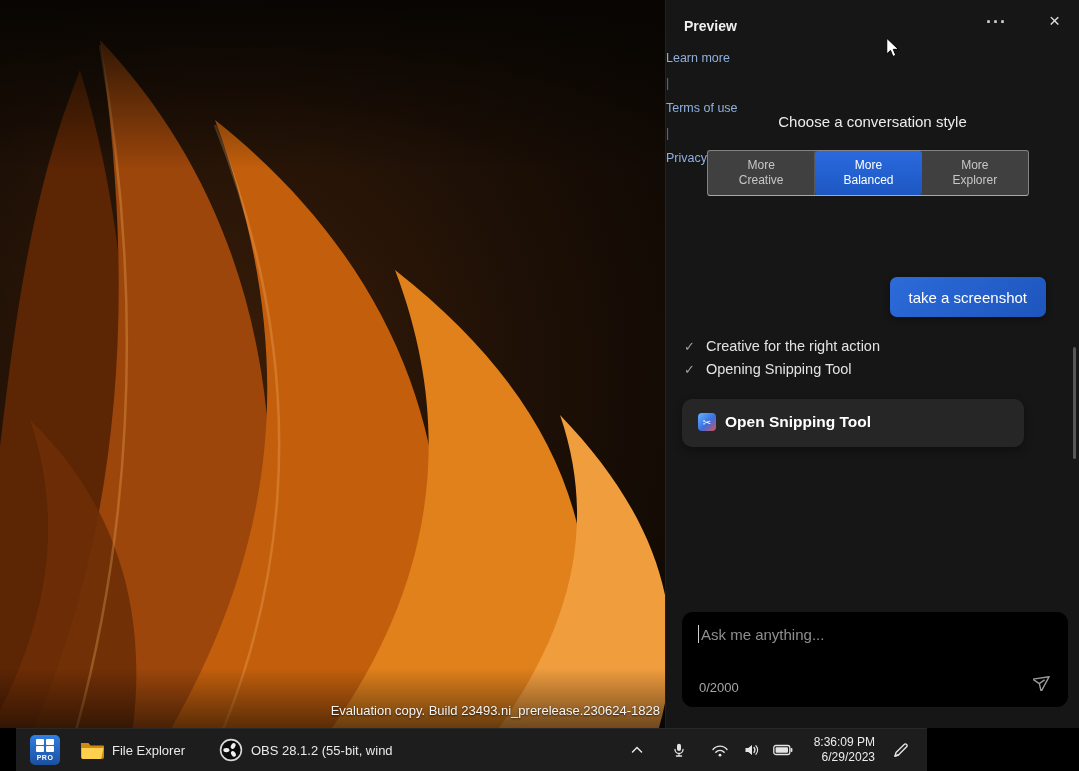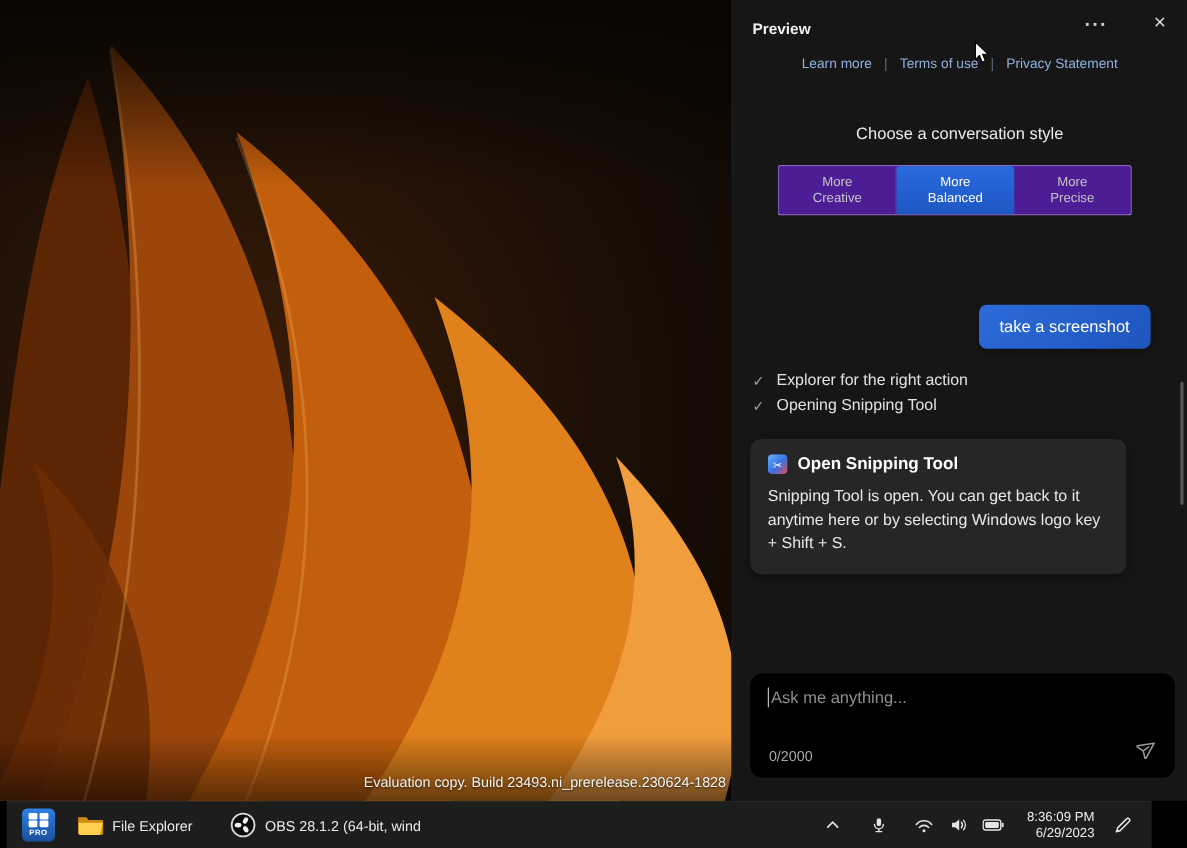--- a/index.html
+++ b/index.html
@@ -14,27 +14,27 @@
              text-shadow:0 1px 2px rgba(0,0,0,.75);}
 
   
   .sidebar{position:absolute;left:665px;top:0;width:414px;height:728px;
            background:#161616;border-left:1px solid rgba(255,255,255,.05);box-sizing:border-box;padding-left:48px;}
   .sb-title{position:absolute;left:18px;top:18px;font-size:14px;font-weight:700;color:#f0f0f0;}
   .sb-menu{position:absolute;right:64px;top:8px;color:#cfcfcf;font-size:18px;font-weight:700;
            letter-spacing:1px;padding:4px 8px;border-radius:4px;}
   .sb-close{position:absolute;right:10px;top:8px;color:#dcdcdc;font-size:19px;padding:2px 9px;border-radius:4px;}
   .sb-links{position:absolute;left:0;right:0;top:51px;display:flex;justify-content:center;
-            gap:11px;font-size:12.5px;color:#8fb0dd;}
+            gap:11px;font-size:12.5px;color:#8fb0dd;flex-direction:column;}
   .sb-links .sep{color:#5c6e84;}
   .sb-heading{position:absolute;left:0;right:0;top:113px;text-align:center;font-size:15px;color:#ececec;}
 
   .seg{position:absolute;left:41px;top:150px;width:322px;height:46px;display:flex;
        border:1px solid rgba(255,255,255,.35);border-bottom-color:rgba(255,255,255,.55);
-       border-radius:3px;background:#4c1d95;box-sizing:border-box;overflow:hidden;}
+       border-radius:3px;background:#404040;box-sizing:border-box;overflow:hidden;}
   .seg-btn{flex:1;display:flex;flex-direction:column;align-items:center;justify-content:center;
            font-size:12px;line-height:15px;color:#c6c6c6;border-right:1px solid rgba(255,255,255,.12);}
   .seg-btn:last-child{border-right:none;}
   .seg-btn.selected{background:linear-gradient(180deg,#2a6ade,#1d57c2);color:#fff;border-radius:3px;border-right:none;}
 
   .bubble{position:absolute;right:33px;top:277px;height:40px;display:flex;align-items:center;
           padding:0 19px;background:linear-gradient(135deg,#2c6bd9,#1e55bd);color:#fff;
           font-size:15px;border-radius:7px;box-shadow:0 2px 6px rgba(0,0,0,.4);margin-left:12px;}
 
   .steps{position:absolute;left:18px;top:338px;display:flex;flex-direction:column;gap:7px;}
@@ -49,21 +49,21 @@
 
   .composer{position:absolute;left:16px;top:612px;width:386px;height:95px;box-sizing:border-box;
             background:#000000;border-radius:11px;padding:13px 16px;}
   .composer-input{display:flex;align-items:center;font-size:15px;color:#8f8f8f;}
   .caret{width:1px;height:18px;background:#cfcfcf;margin-right:2px;}
   .counter{position:absolute;left:17px;bottom:12px;font-size:13px;color:#a6a6a6;}
   .send{position:absolute;right:11px;bottom:8px;padding:4px;border-radius:4px;}
   .scrollbar{position:absolute;right:3px;top:347px;width:3px;height:112px;border-radius:2px;background:#575757;}
 
   
-  .taskbar{position:absolute;left:6px;top:728px;width:1041px;height:43px;background:#1d1d1d;
+  .taskbar{position:absolute;left:16px;top:728px;width:911px;height:43px;background:#1d1d1d;
            border-top:1px solid rgba(255,255,255,.05);display:flex;align-items:center;
            padding:0 10px;box-sizing:border-box;}
   .start-btn{width:30px;height:30px;border-radius:5px;display:flex;flex-direction:column;
              align-items:center;justify-content:center;gap:1px;margin:0 4px;
              background:linear-gradient(180deg,#2f7fe3,#1c4f9e);}
   .start-glyph{display:grid;grid-template-columns:8px 8px;grid-template-rows:6px 6px;gap:1.5px;margin-top:1px;}
   .start-glyph span{background:#fff;border-radius:1px;}
   .start-pro{font-size:7px;font-weight:700;color:#fff;letter-spacing:.5px;line-height:9px;}
   .tb-app{display:flex;align-items:center;gap:8px;padding:5px 10px;margin-left:6px;
           border-radius:5px;color:#e9e9e9;font-size:13px;}
@@ -134,30 +134,30 @@
       <div class="seg-btn">
         <span>More</span>
         <span>Creative</span>
       </div>
       <div class="seg-btn selected">
         <span>More</span>
         <span>Balanced</span>
       </div>
       <div class="seg-btn">
         <span>More</span>
-        <span>Precise</span>
+        <span>Explorer</span>
       </div>
     </div>
 
     <div class="bubble">take a screenshot</div>
 
     <div class="steps">
       <div class="step">
         <span class="chk">✓</span>
-        <span>Explorer for the right action</span>
+        <span>Creative for the right action</span>
       </div>
       <div class="step">
         <span class="chk">✓</span>
         <span>Opening Snipping Tool</span>
       </div>
     </div>
 
     <div class="card">
       <div class="card-head">
         <svg width="18" height="18" viewBox="0 0 18 18">
@@ -166,21 +166,20 @@
               <stop offset="0" stop-color="#63b3ff"></stop>
               <stop offset="0.55" stop-color="#3b6fe0"></stop>
               <stop offset="1" stop-color="#e05252"></stop>
             </linearGradient>
           </defs>
           <rect width="18" height="18" rx="4" fill="url(#snip)"></rect>
           <text x="9" y="13" text-anchor="middle" font-size="10" fill="#ffffff">✂</text>
         </svg>
         <span class="card-title">Open Snipping Tool</span>
       </div>
-      <div class="card-body">Snipping Tool is open. You can get back to it anytime here or by selecting Windows logo key + Shift + S.</div>
     </div>
 
     <div class="composer">
       <div class="composer-input">
         <span class="caret"></span>
         <span>Ask me anything...</span>
       </div>
       <div class="counter">0/2000</div>
       <div class="send">
         <svg width="20" height="20" viewBox="0 0 20 20">
@@ -219,21 +218,21 @@
 
     <div class="tb-app obs">
       <svg width="24" height="24" viewBox="0 0 24 24">
         <circle cx="12" cy="12" r="10.4" fill="#0c0c0c" stroke="#d8d8d8" stroke-width="1.6"></circle>
         <g fill="#efefef">
           <ellipse cx="12" cy="7.4" rx="2.1" ry="3.1" transform="rotate(28 12 12)"></ellipse>
           <ellipse cx="12" cy="7.4" rx="2.1" ry="3.1" transform="rotate(148 12 12)"></ellipse>
           <ellipse cx="12" cy="7.4" rx="2.1" ry="3.1" transform="rotate(268 12 12)"></ellipse>
         </g>
       </svg>
-      <span>OBS 28.1.2 (64-bit, wind</span>
+      <span>OBS 28.1.2 (55-bit, wind</span>
     </div>
 
     <div class="tray">
       <div class="tray-btn chev">
         <svg width="16" height="16" viewBox="0 0 16 16">
           <path d="M3.5,10 L8,5.5 L12.5,10" fill="none" stroke="#e4e4e4" stroke-width="1.5" stroke-linecap="round"></path>
         </svg>
       </div>
       <div class="tray-btn mic">
         <svg width="16" height="16" viewBox="0 0 16 16">

